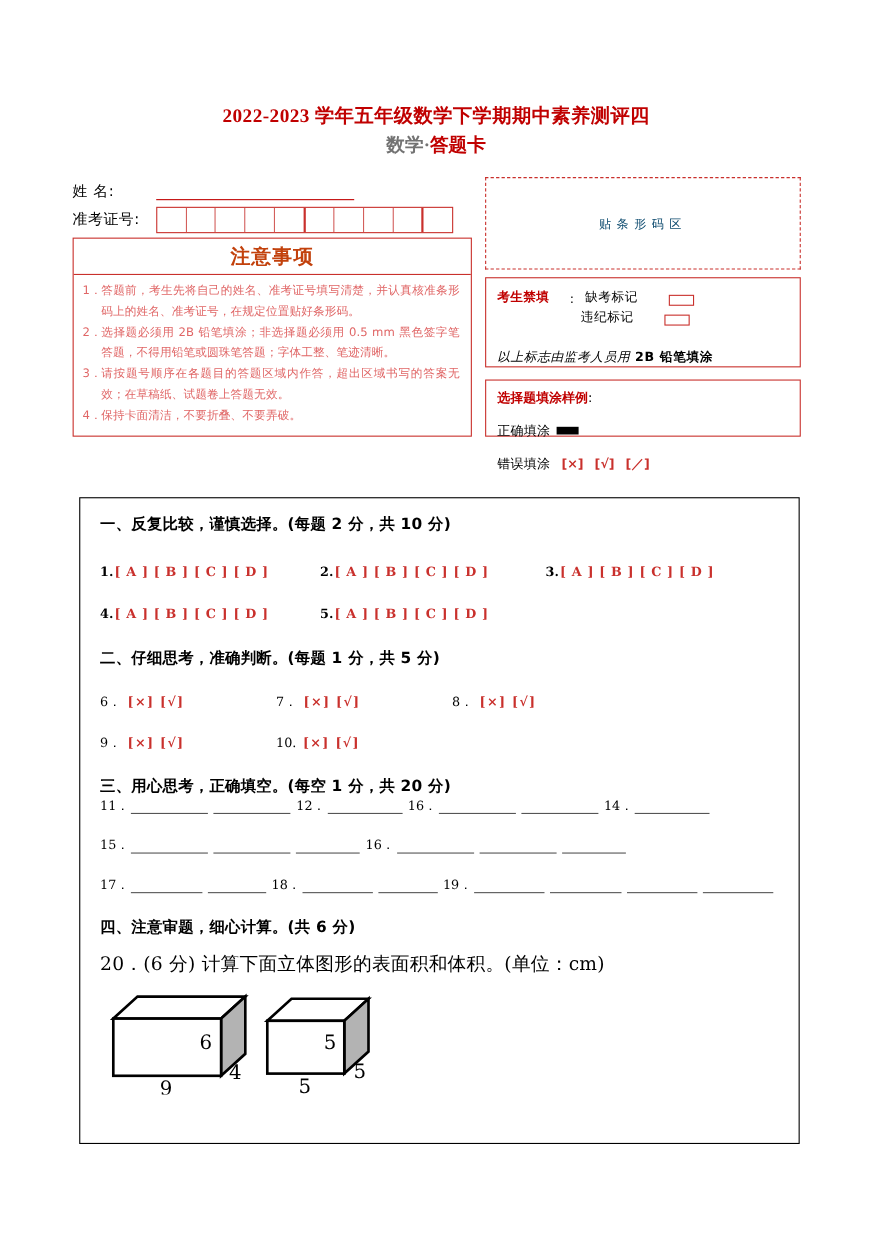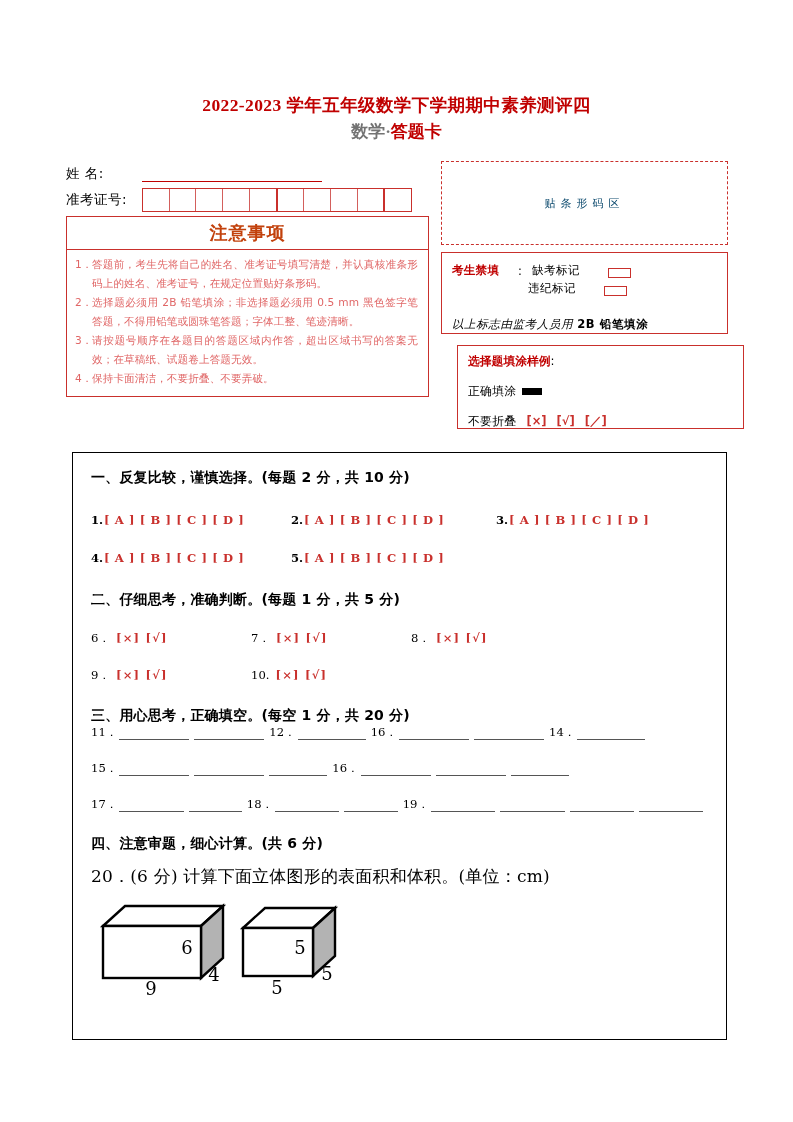--- a/index.html
+++ b/index.html
@@ -187,24 +187,24 @@
     letter-spacing: 0.6px;
     font-family: "DejaVu Serif", serif;
     font-style: italic;
     color: #000;
   }
   #fb-footnote b { font-style: normal; font-family: "DejaVu Sans", sans-serif;}
 
   
   #sample-box {
     position: absolute;
-    left: 457px;
+    left: 441px;
     top: 345px;
     width: 287px;
-    height: 84px;
+    height: 52px;
     border: 1.3px solid #c9302c;
     box-sizing: border-box;
     padding: 6px 0 0 10px;
   }
   #sample-title {
     color: #c00000;
     font-weight: 700;
     font-size: 11.8px;
     font-family: "DejaVu Sans", sans-serif;
     line-height: 18px;
@@ -396,21 +396,21 @@
     <div id="fb-footnote"><span>以上标志由监考人员用 </span><b>2B 铅笔填涂</b></div>
   </div>
 
   <div id="sample-box">
     <div id="sample-title"><span>选择题填涂样例</span><span class="s-colon">:</span></div>
     <div class="sample-row">
       <span class="sr-label">正确填涂</span>
       <span id="correct-mark"></span>
     </div>
     <div class="sample-row">
-      <span class="sr-label">不要折叠</span>
+      <span class="sr-label">错误填涂</span>
       <span class="wrong-marks">
         <span>[×]</span>
         <span>[√]</span>
         <span>[／]</span>
       </span>
     </div>
   </div>
 
   <div id="answer-box">
 

